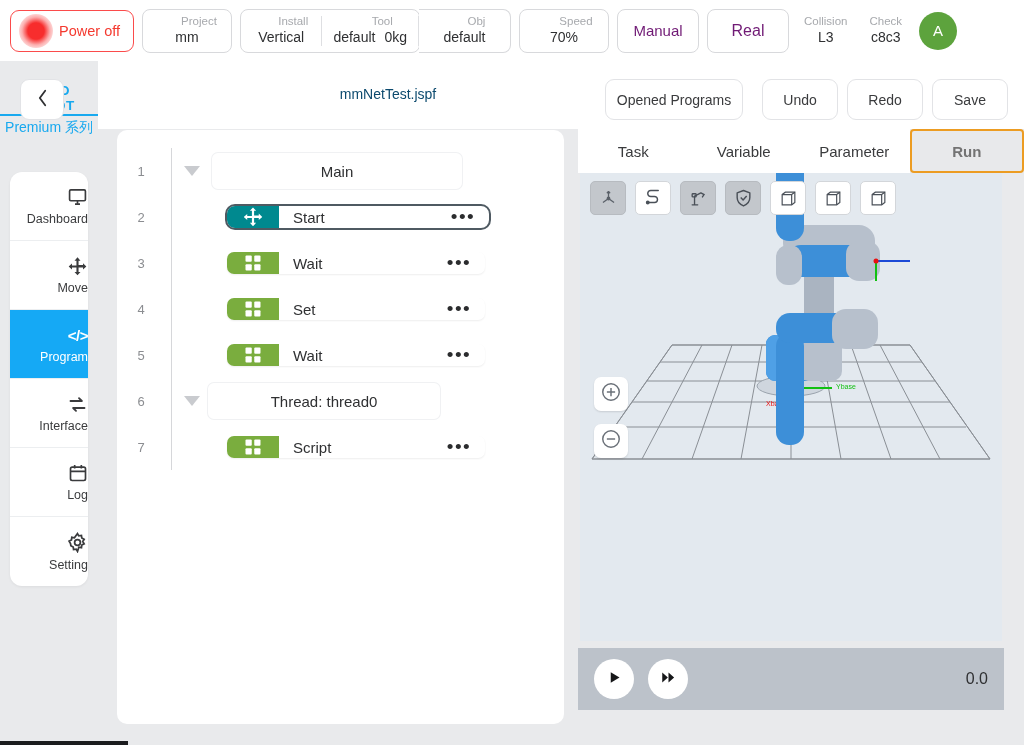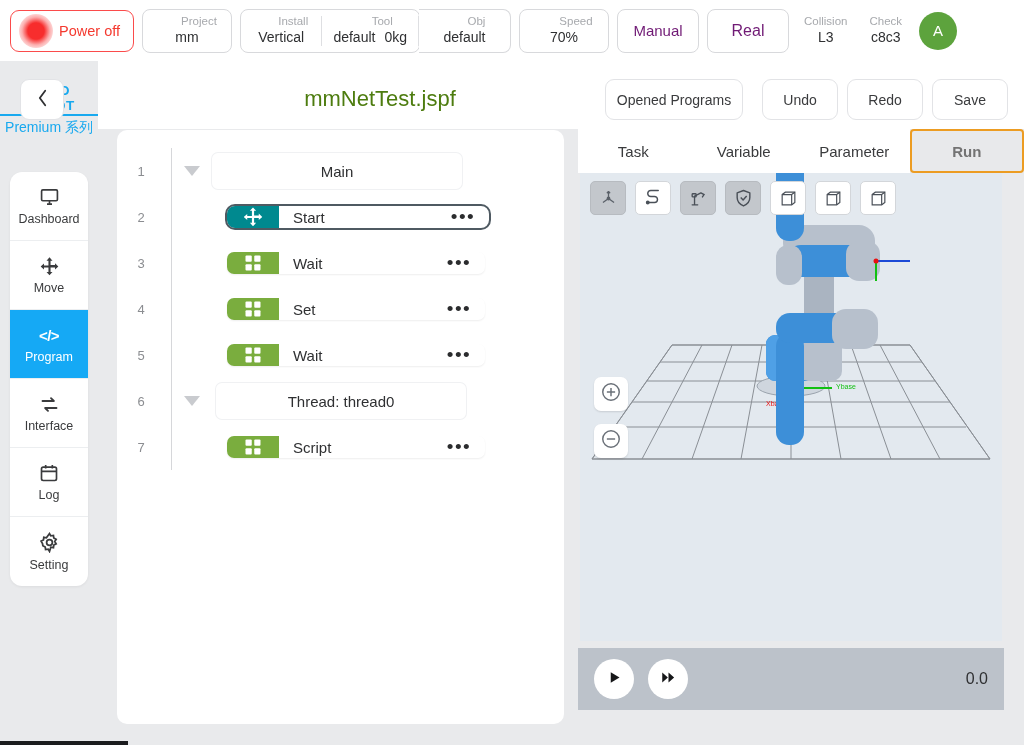--- a/index.html
+++ b/index.html
@@ -72,40 +72,40 @@
   }
   #logo .l2 { color: #18a9ef; font-size: 14px; margin-top: 3px; }
 
   #navcard {
     position: absolute; left: 10px; top: 111px; width: 78px;
     background: #fff; border-radius: 12px; overflow: hidden;
     box-shadow: 0 1px 3px rgba(0,0,0,.06);
   }
   .nav-item {
     height: 69px; display: flex; flex-direction: column;
-    align-items: center; justify-content: center; gap: 4px;
+    align-items: flex-end; justify-content: center; gap: 4px;
     border-bottom: 1px solid #eceef0; color: #3a3b3d;
   }
   .nav-item:last-child { border-bottom: none; }
   .nav-item .lbl { font-size: 12.5px; }
   .nav-item.active { background: #15a9f5; color: #fff; }
   .nav-item.active .lbl { color: #fff; }
   .nav-ico { height: 22px; display: flex; align-items: center; justify-content: center; }
   .nav-ico svg { display: block; }
 
   
   #header { position: absolute; left: 98px; top: 61px; width: 926px; height: 68px; background: #fff; }
   #back-btn {
     position: absolute; left: 20px; top: 79px; width: 44px; height: 41px;
     border: 1px solid #e2e3e6; border-radius: 9px; background: #fff;
     display: flex; align-items: center; justify-content: center;
   }
   #doc-title {
-    position: absolute; left: 240px; top: 86px; width: 280px;
-    text-align: center; font-size: 22px; color: #4d7c0f;
+    position: absolute; left: 248px; top: 86px; width: 280px;
+    text-align: center; font-size: 14px; color: #0c4a6e;
   }
   .hbtn {
     position: absolute; top: 79px; height: 41px;
     border: 1px solid #e2e3e6; border-radius: 9px; background: #fff;
     display: flex; align-items: center; justify-content: center;
     font-size: 14px; color: #3a3b3d;
   }
   #btn-opened { left: 605px; width: 138px; }
   #btn-undo   { left: 762px; width: 76px; }
   #btn-redo   { left: 847px; width: 76px; }
@@ -440,21 +440,21 @@
         <div class="node-more">•••</div>
       </div>
     </div>
 
     <div class="tree-row">
       <div class="row-num">6</div>
       <div class="rail-line"></div>
       <div class="tri">
           <span></span>
         </div>
-      <div class="blk-header" style="width:252px;margin-left:10px;">
+      <div class="blk-header" style="width:234px;margin-left:2px;">
         <span>Thread: thread0</span>
       </div>
     </div>
 
     <div class="tree-row">
       <div class="row-num">7</div>
       <div class="rail-line"></div>
       <div class="tri spacer">
           <span></span>
         </div>

